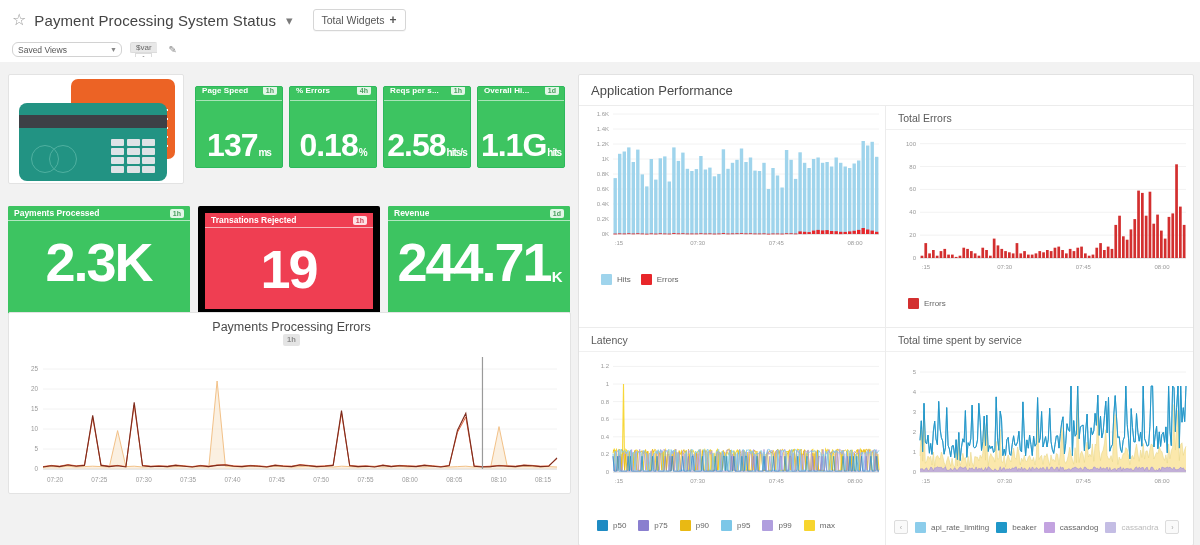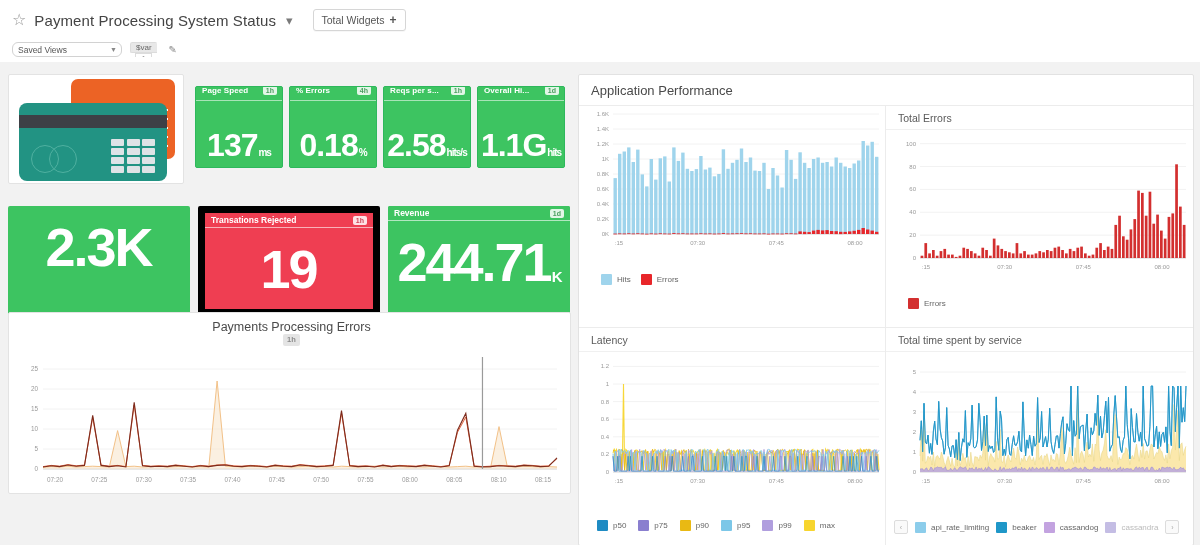--- a/index.html
+++ b/index.html
@@ -231,20 +231,24 @@
             <div class="kpi-val">
                 <span>1.1G</span>
                 <span class="kpi-unit">hits</span>
               </div>
           </div>
         </div>
       </div>
 
       <div class="big-row">
         <div class="bigkpi green">
+          <div class="bh">
+            <span class="t">Payments Processed</span>
+            <span class="badge">1h</span>
+          </div>
           <div class="bb">
             <div class="bv">
                 <span>2.3K</span>
                 <span class="bu"></span>
               </div>
           </div>
         </div>
         <div class="bigkpi red">
           <div class="bh">
             <span class="t">Transations Rejected</span>

